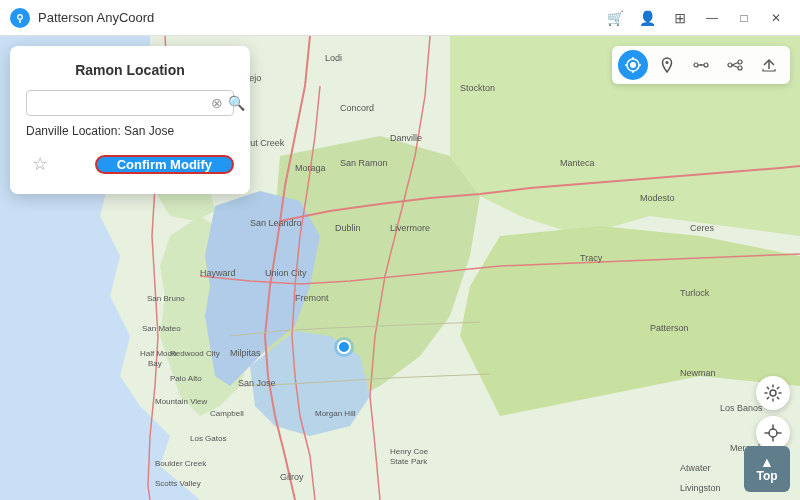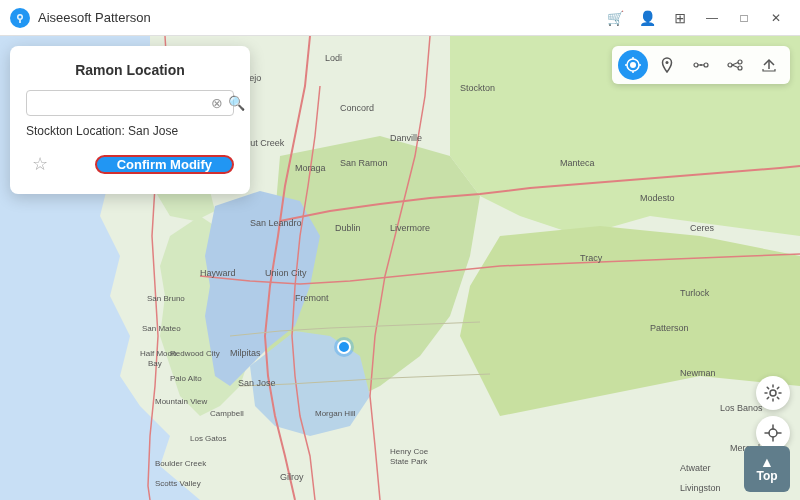--- a/index.html
+++ b/index.html
@@ -238,21 +238,21 @@
 <body>
 
 <div class="titlebar">
   <div class="titlebar-logo">
     <svg viewBox="0 0 12 12" fill="none">
       <circle cx="6" cy="5" r="3" fill="white" opacity="0.9"></circle>
       <path d="M6 8 L6 11" stroke="white" stroke-width="1.5"></path>
       <circle cx="6" cy="5" r="1.5" fill="#2196F3"></circle>
     </svg>
   </div>
-  <span class="titlebar-title">Aiseesoft Patterson</span>
+  <span class="titlebar-title">Patterson AnyCoord</span>
   <div class="titlebar-controls">
     <div class="titlebar-icon-btn" title="Cart">🛒</div>
     <div class="titlebar-icon-btn" title="User">👤</div>
     <div class="titlebar-icon-btn" title="Windows">⊞</div>
     <div class="titlebar-win-btn">—</div>
     <div class="titlebar-win-btn">□</div>
     <div class="titlebar-win-btn close">✕</div>
   </div>
 </div>
 
@@ -390,21 +390,21 @@
 
     <div class="search-row">
       <input class="search-input" type="text" placeholder="" style="">
       <div class="search-icons">
         <span title="Clear">⊗</span>
         <span title="Search">🔍</span>
       </div>
     </div>
 
     <div class="current-location-text">
-      <span>Stockton Location: </span><span>San Jose</span>
+      <span>Danville Location: </span><span>San Jose</span>
     </div>
 
     <div class="bottom-row">
       <div class="star-btn">
         <span>☆</span>
       </div>
       <button class="confirm-btn">Confirm Modify</button>
     </div>
   </div>
 

